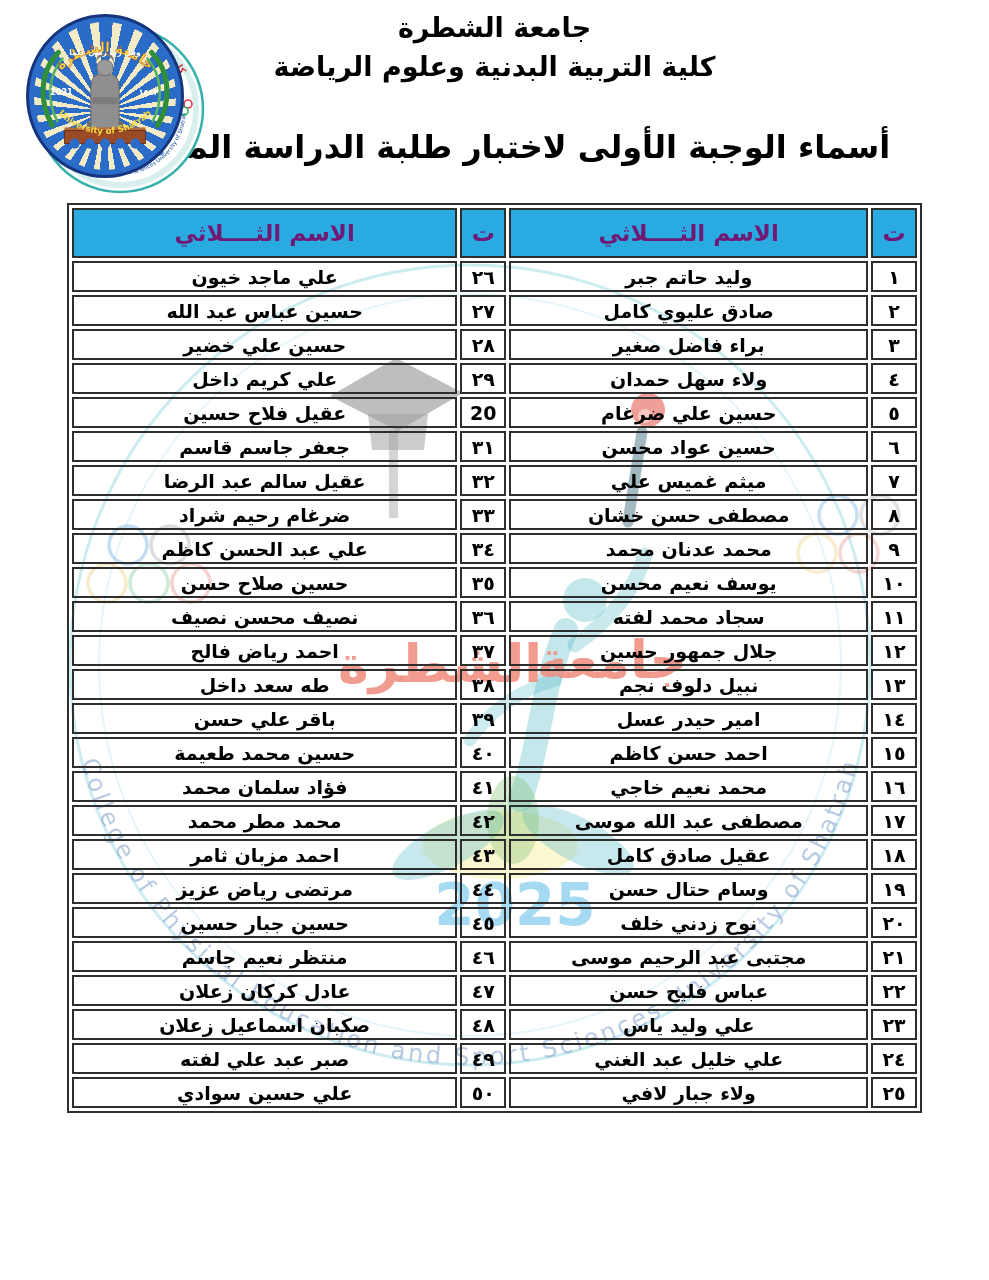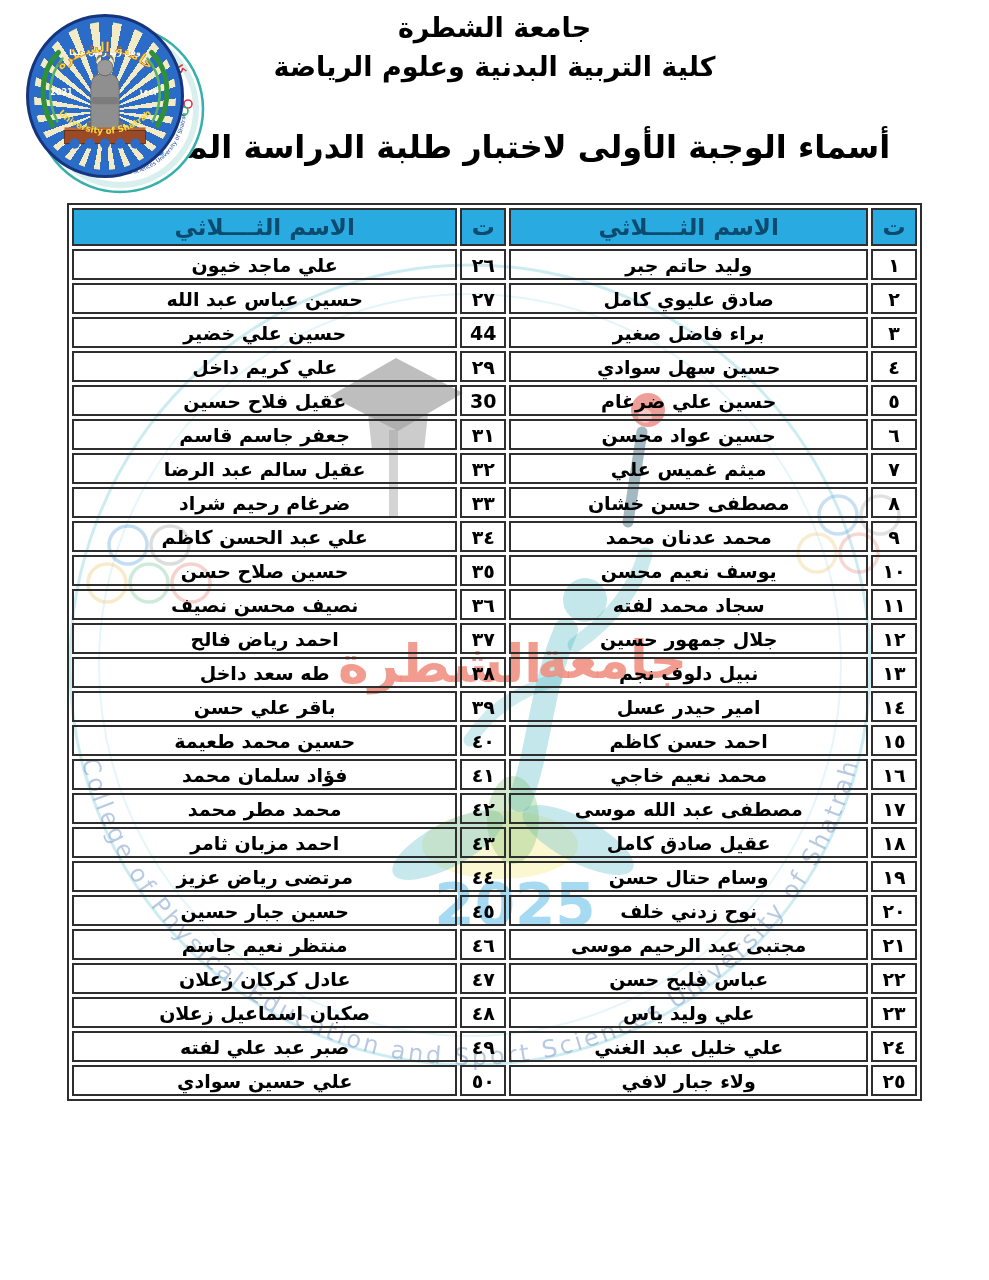--- a/index.html
+++ b/index.html
@@ -26,21 +26,21 @@
 
   table.roster {
     position:absolute; top:203px; right:67px; width:855px; z-index:1;
     border-collapse:separate; border-spacing:3px; border:2px solid #2e2e2e;
     table-layout:fixed; background:transparent;
   }
   .roster th, .roster td {
     border:2px solid #2e2e2e; text-align:center; vertical-align:middle;
     font-weight:bold; overflow:hidden; white-space:nowrap;
   }
-  .roster th { background:#29abe2; color:#0c4a6e; height:38px; font-size:23px; }
+  .roster th { background:#29abe2; color:#701a75; height:50px; font-size:23px; }
   .roster td { height:31px; font-size:19px; background:transparent; }
 </style>
 </head>
 <body>
 
 <div class="page">
 
   <svg class="wm" width="989" height="1280" viewBox="0 0 989 1280" aria-hidden="true">
     <defs>
       <path id="wm-bot" d="M 70,665 A 400,400 0 0 0 870,665" fill="none"></path>
@@ -213,33 +213,33 @@
         </tr>
         <tr>
           <td>٢</td>
           <td>صادق عليوي كامل</td>
           <td>٢٧</td>
           <td>حسين عباس عبد الله</td>
         </tr>
         <tr>
           <td>٣</td>
           <td>براء فاضل صغير</td>
-          <td>44</td>
+          <td>٢٨</td>
           <td>حسين علي خضير</td>
         </tr>
         <tr>
           <td>٤</td>
-          <td>حسين سهل سوادي</td>
+          <td>ولاء سهل حمدان</td>
           <td>٢٩</td>
           <td>علي كريم داخل</td>
         </tr>
         <tr>
           <td>٥</td>
           <td>حسين علي ضرغام</td>
-          <td>30</td>
+          <td>20</td>
           <td>عقيل فلاح حسين</td>
         </tr>
         <tr>
           <td>٦</td>
           <td>حسين عواد محسن</td>
           <td>٣١</td>
           <td>جعفر جاسم قاسم</td>
         </tr>
         <tr>
           <td>٧</td>

